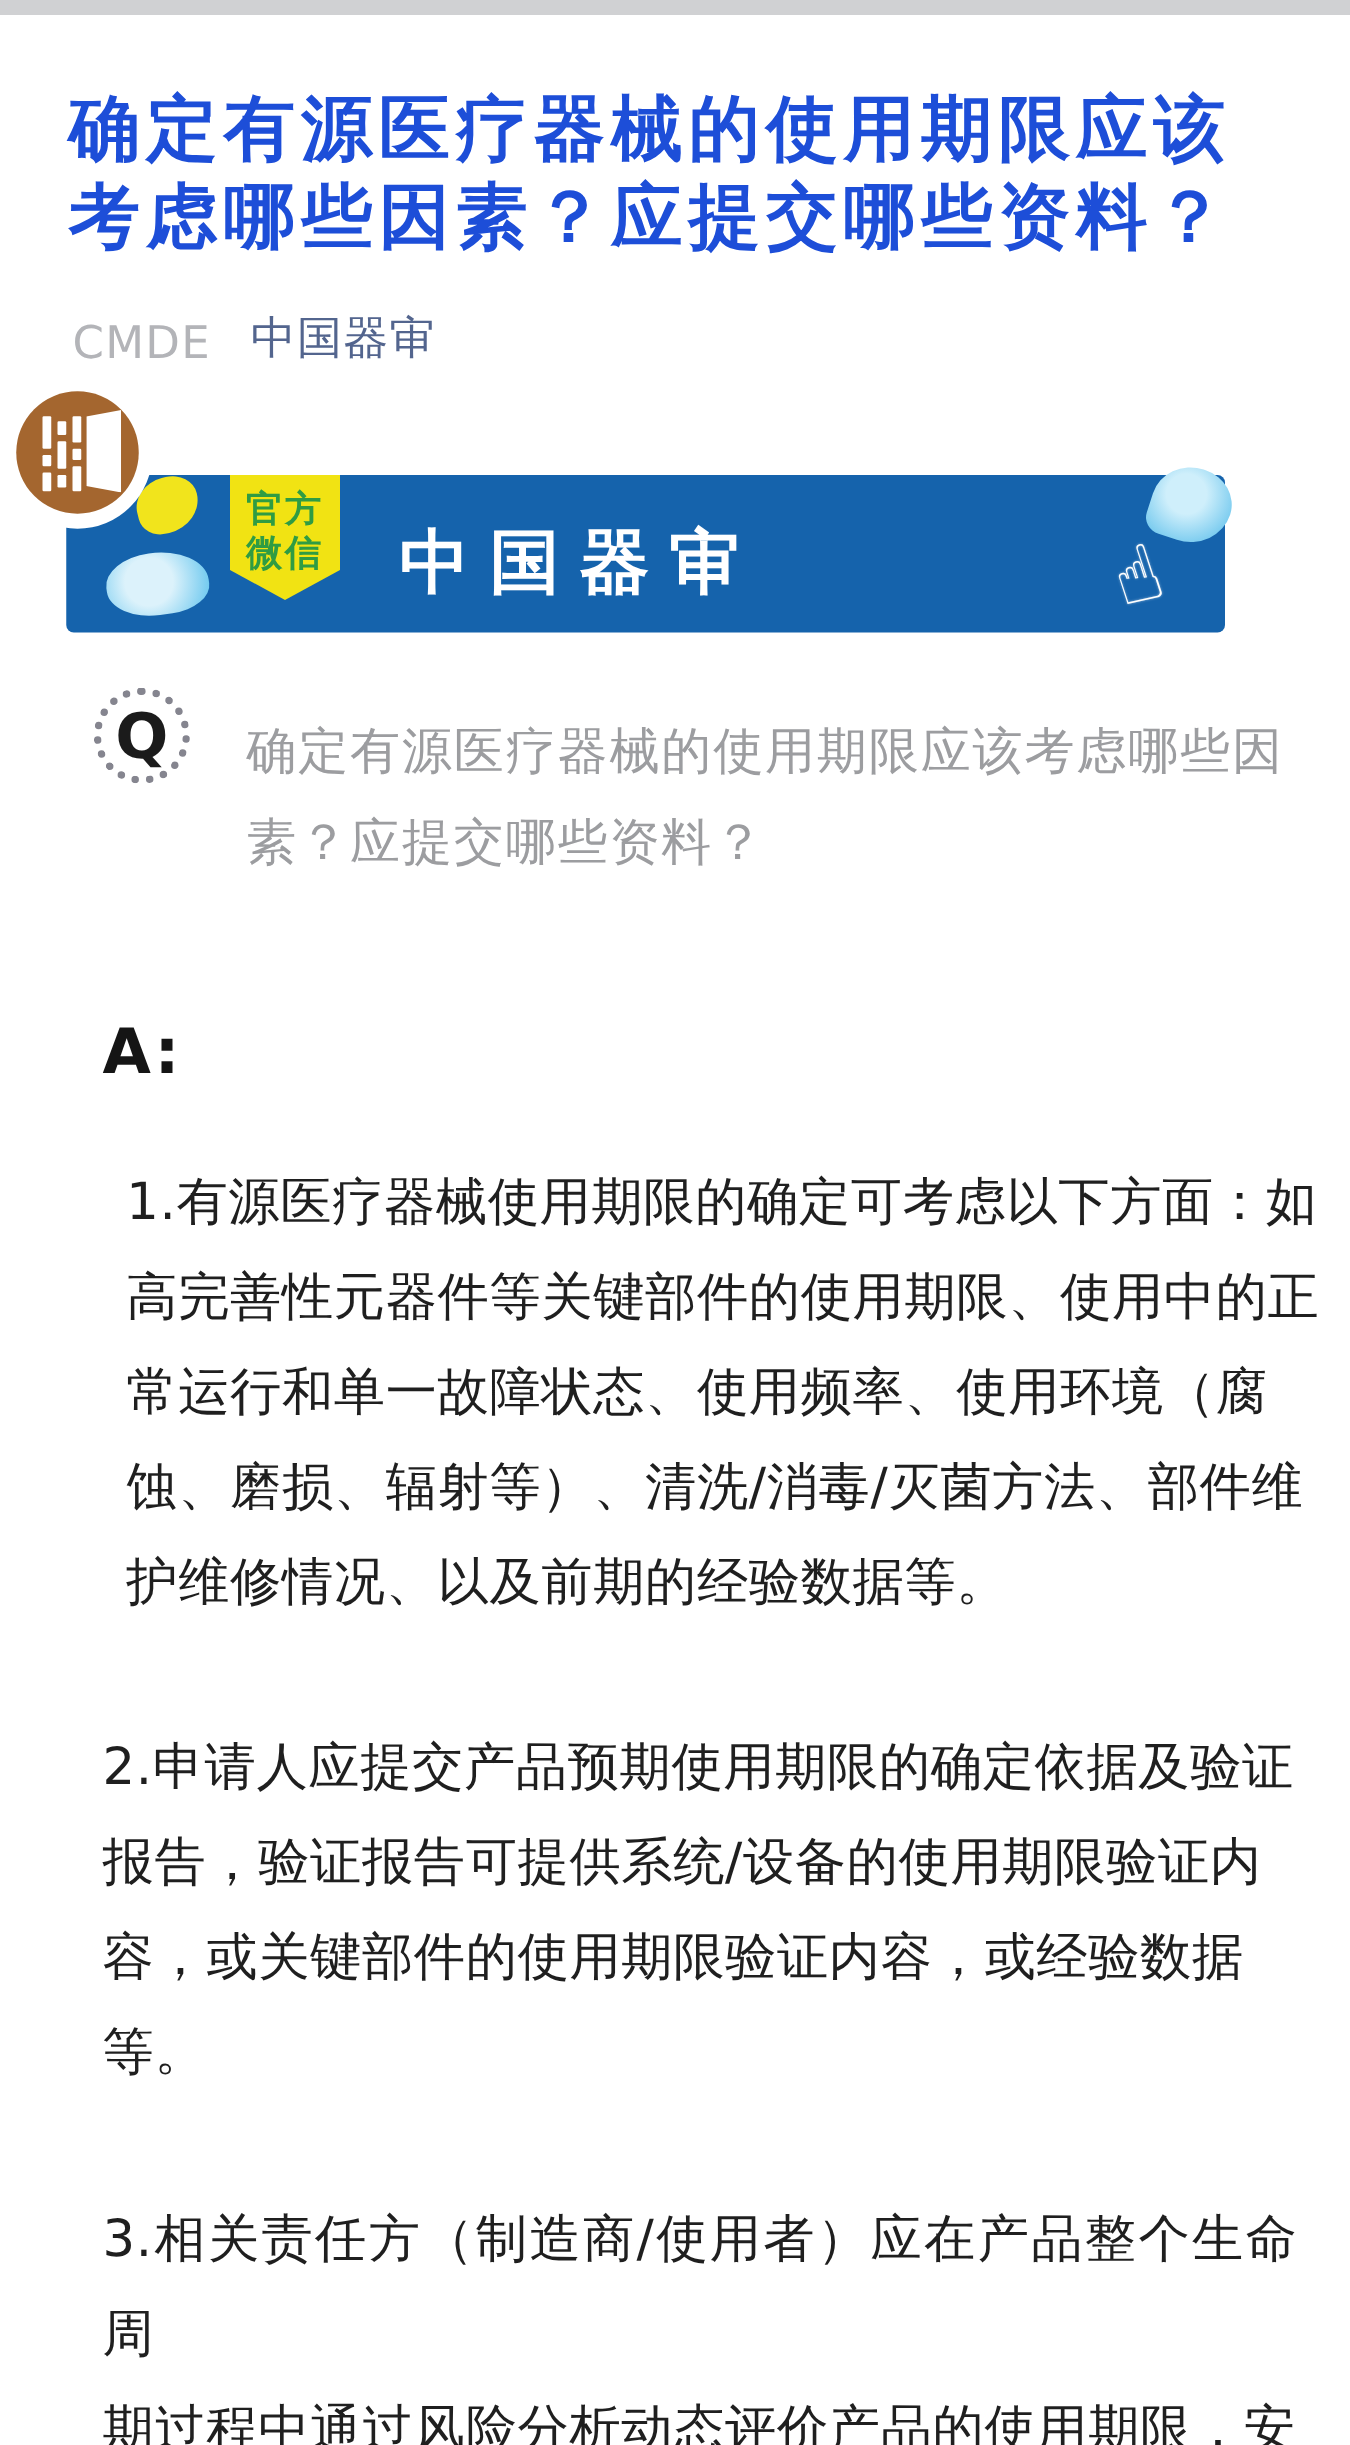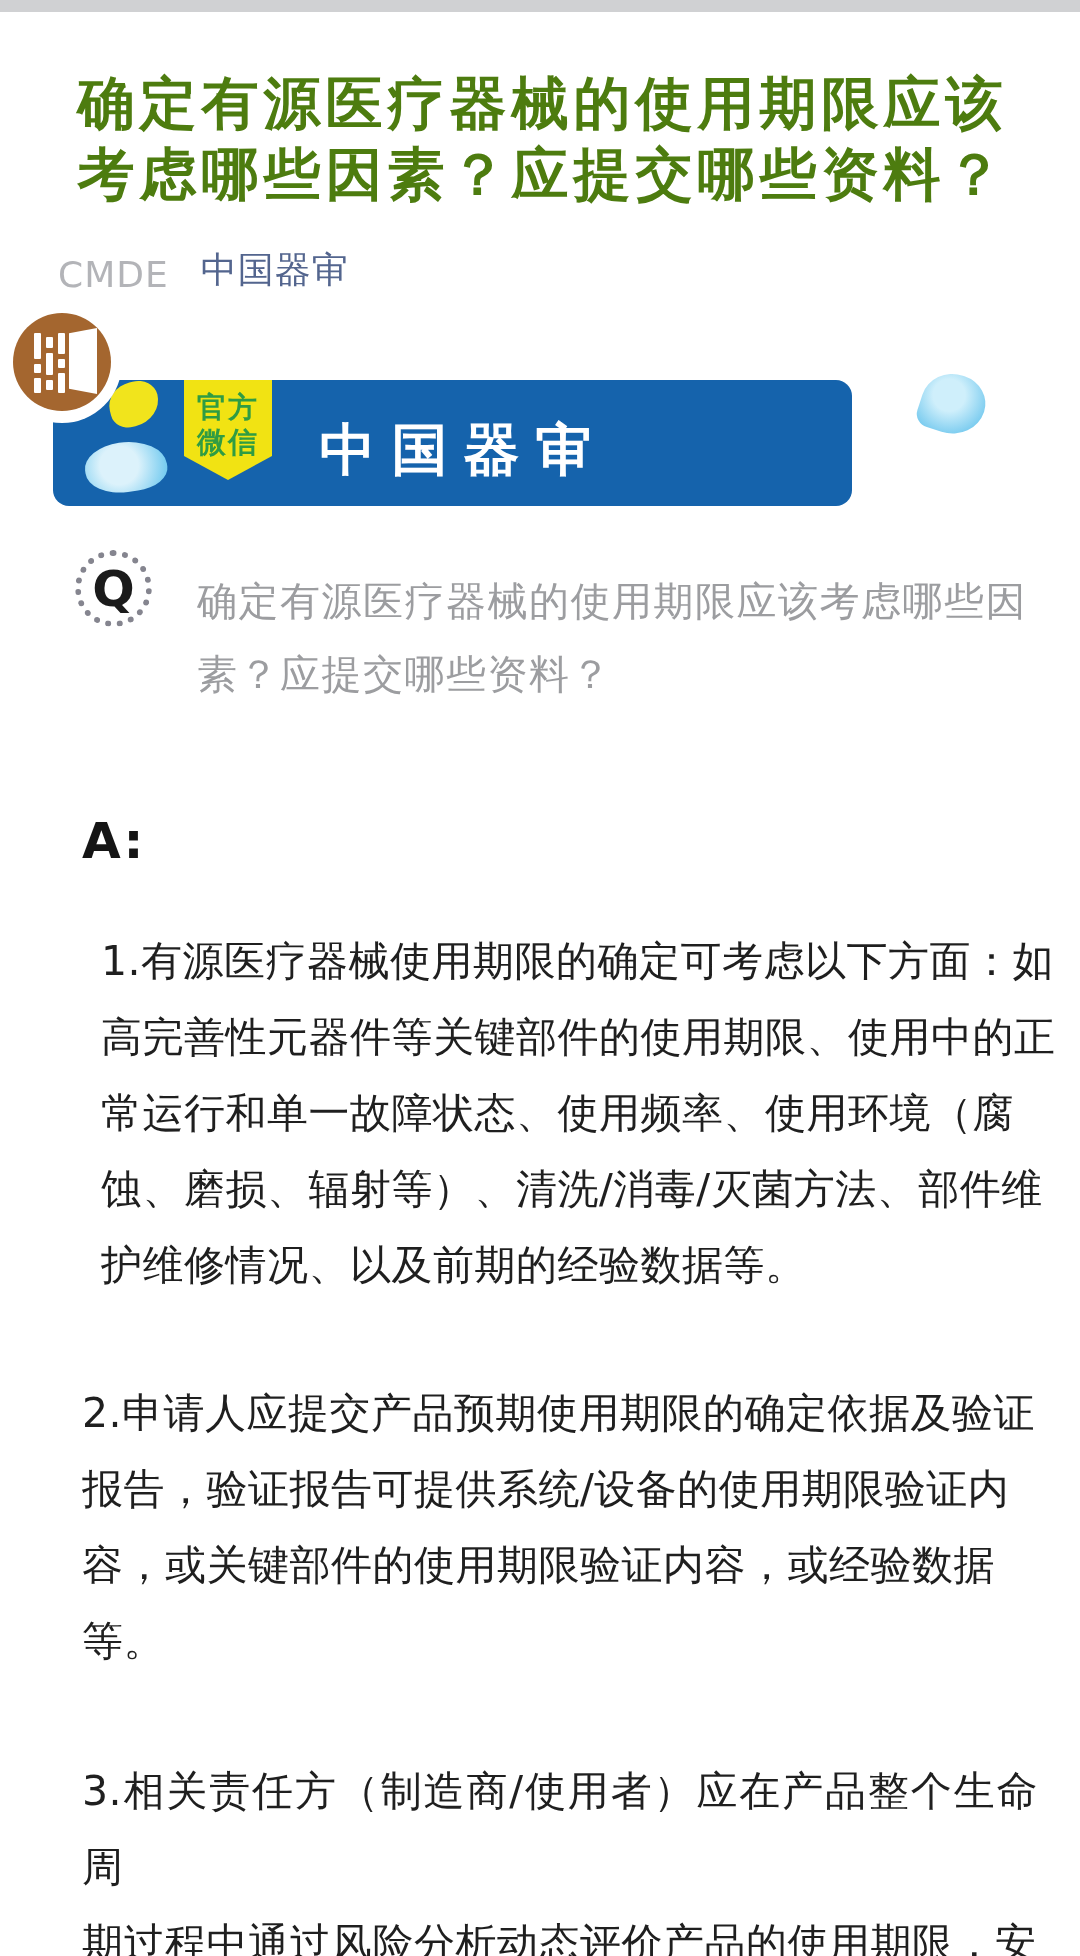--- a/index.html
+++ b/index.html
@@ -11,33 +11,33 @@
     -webkit-font-smoothing:antialiased;
   }
   .abs{position:absolute;}
 
   
   .top-strip{left:0;top:0;width:1080px;height:12px;background:#d0d1d3;}
 
   
   .article-title{
     left:55px;top:30px;width:975px;
-    font-size:57px;line-height:71px;font-weight:700;color:#4d7c0f;
-    letter-spacing:5px;white-space:pre-line;text-align:center;
+    font-size:57px;line-height:71px;font-weight:700;color:#1d4ed8;
+    letter-spacing:5px;white-space:pre-line;
   }
 
   
   .byline{left:58px;top:246px;display:flex;gap:32px;align-items:flex-end;
     font-size:36px;color:#b3b4b8;letter-spacing:1px;}
   .byline .account{color:#53658e;}
 
   
   .banner{
-    left:53px;top:380px;width:799px;height:126px;
-    background:#1563ac;border-radius:16px;
+    left:53px;top:380px;width:927px;height:126px;
+    background:#1563ac;border-radius:6px;
   }
   .banner .blob-yellow{
     position:absolute;left:56px;top:2px;width:50px;height:44px;
     background:#f1e41c;border-radius:55% 45% 62% 40%;transform:rotate(-14deg);
   }
   .banner .blob-blue{
     position:absolute;left:32px;top:62px;width:82px;height:50px;
     background:radial-gradient(circle at 42% 45%,#dcf2fb 0 35%,#6fc9ef 90%);
     border-radius:52% 62% 45% 55%;transform:rotate(-8deg);
   }

